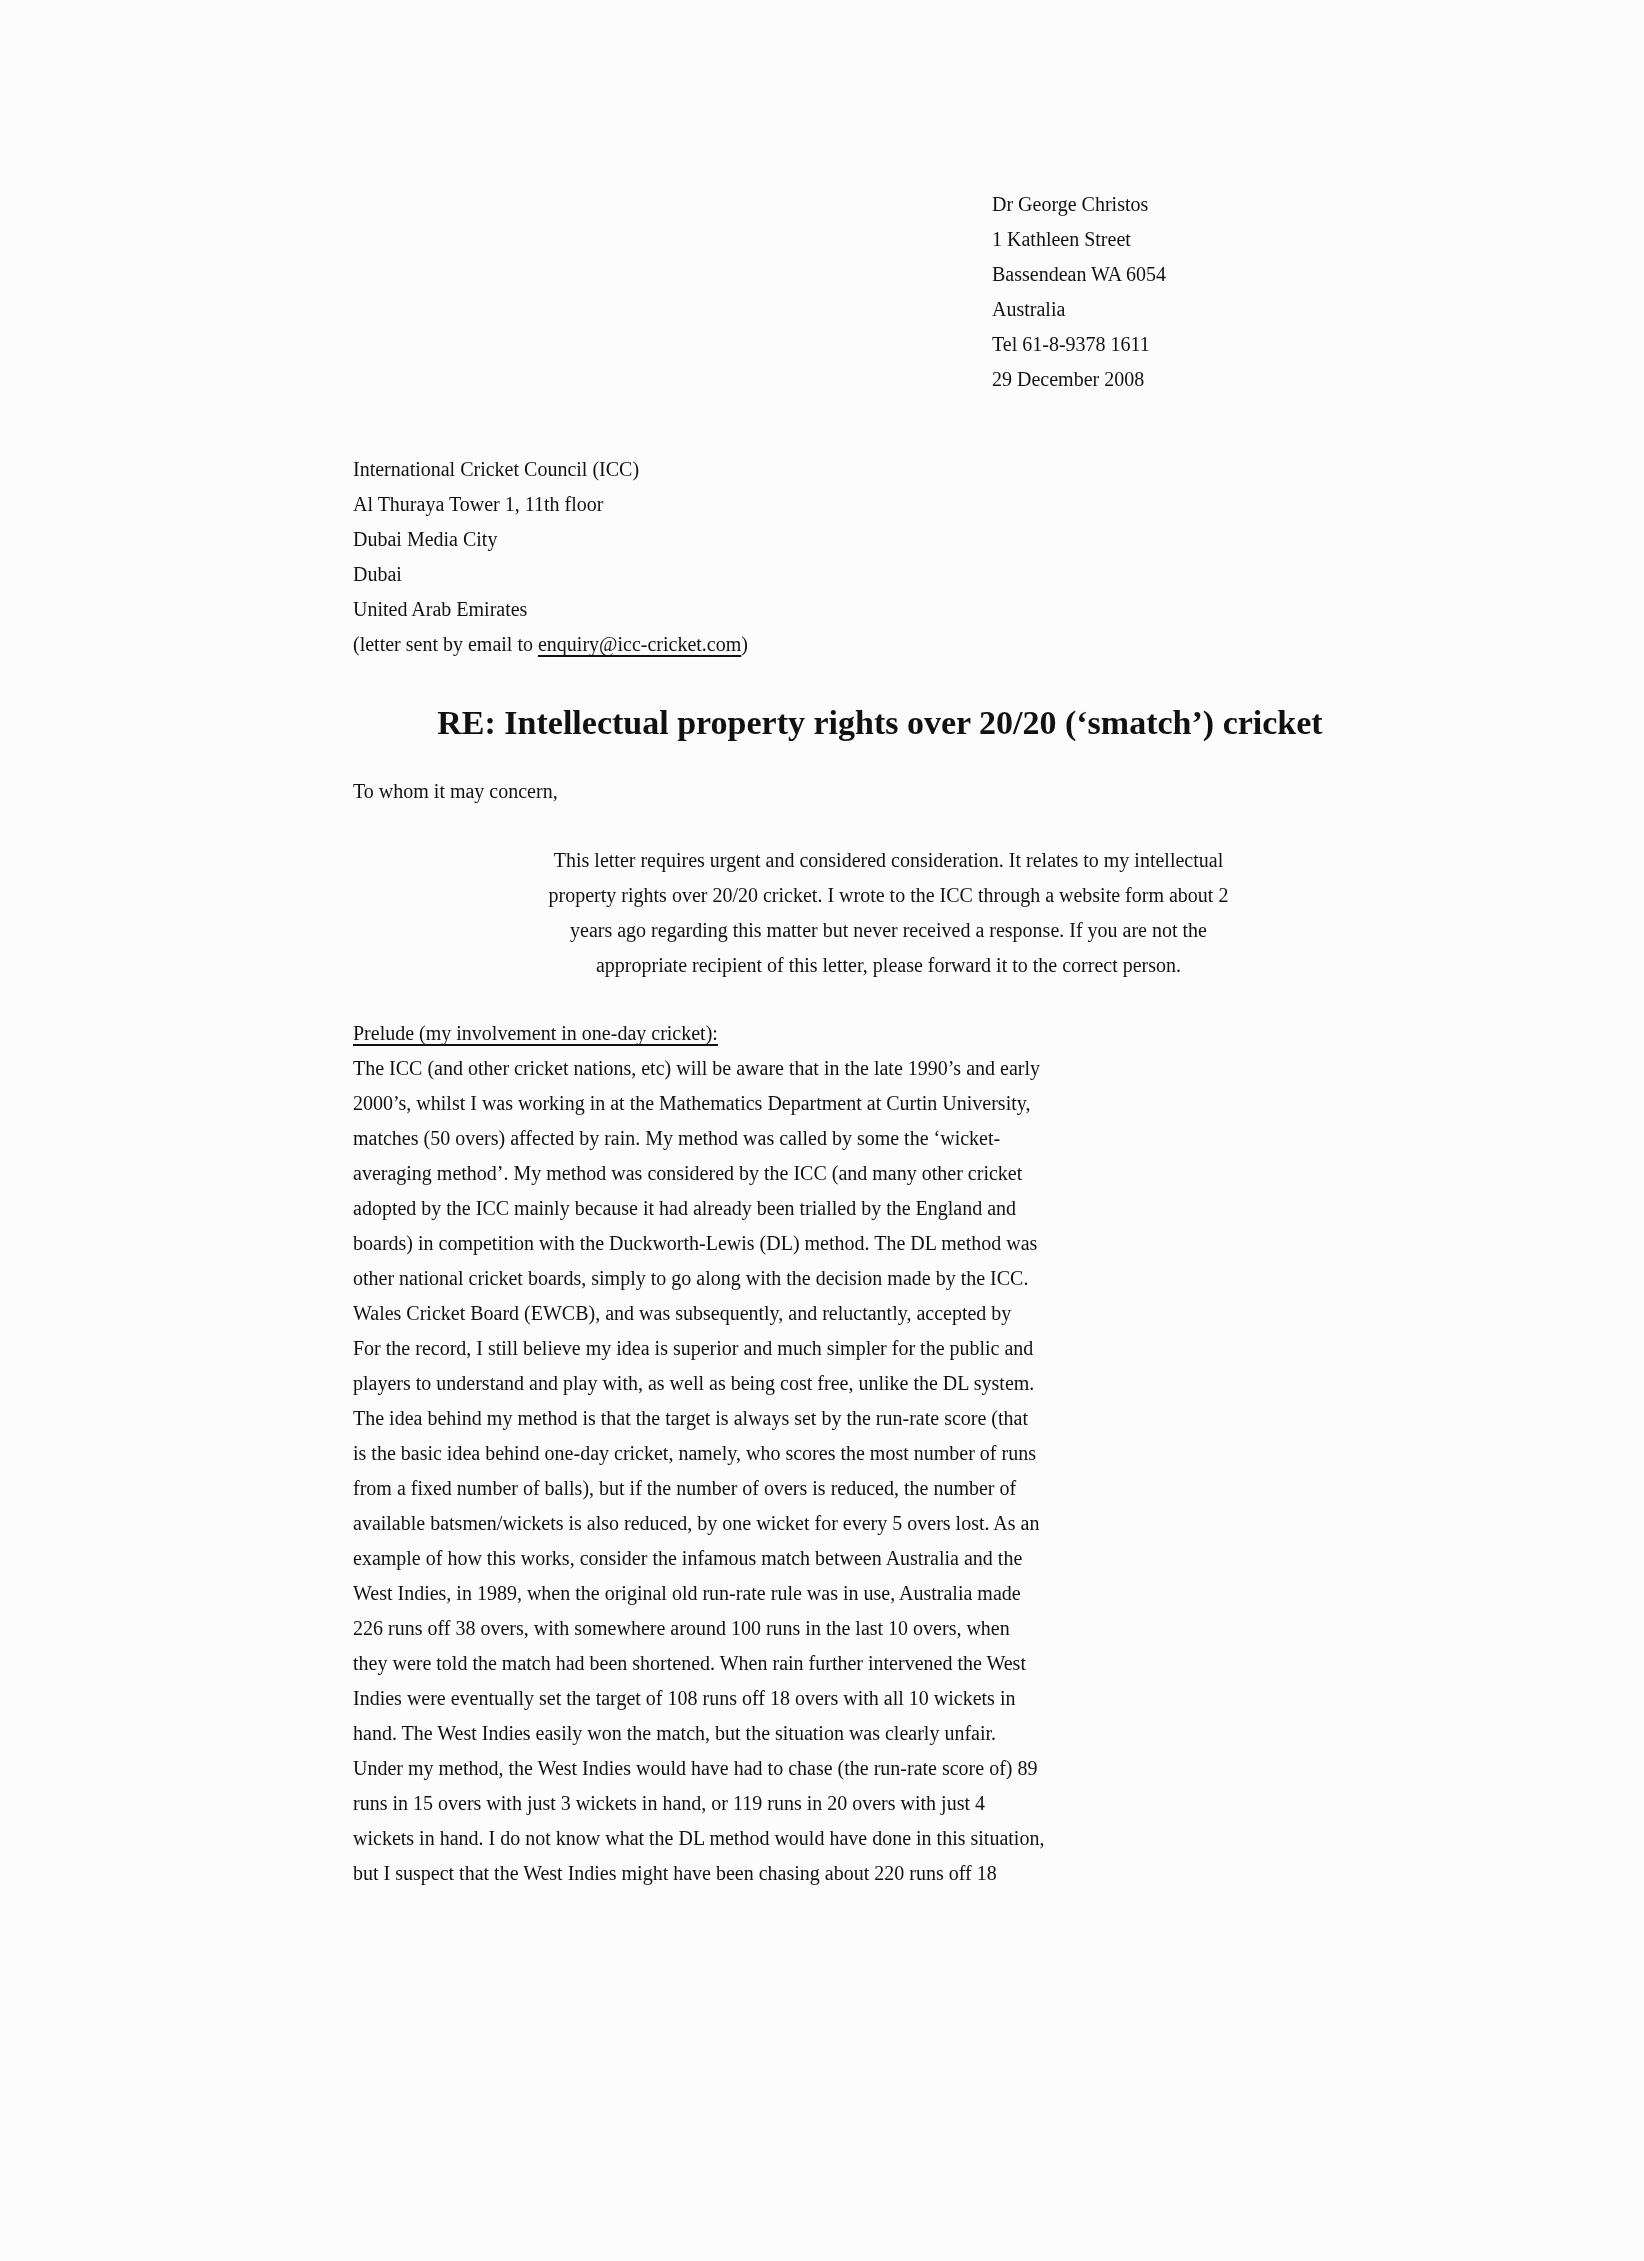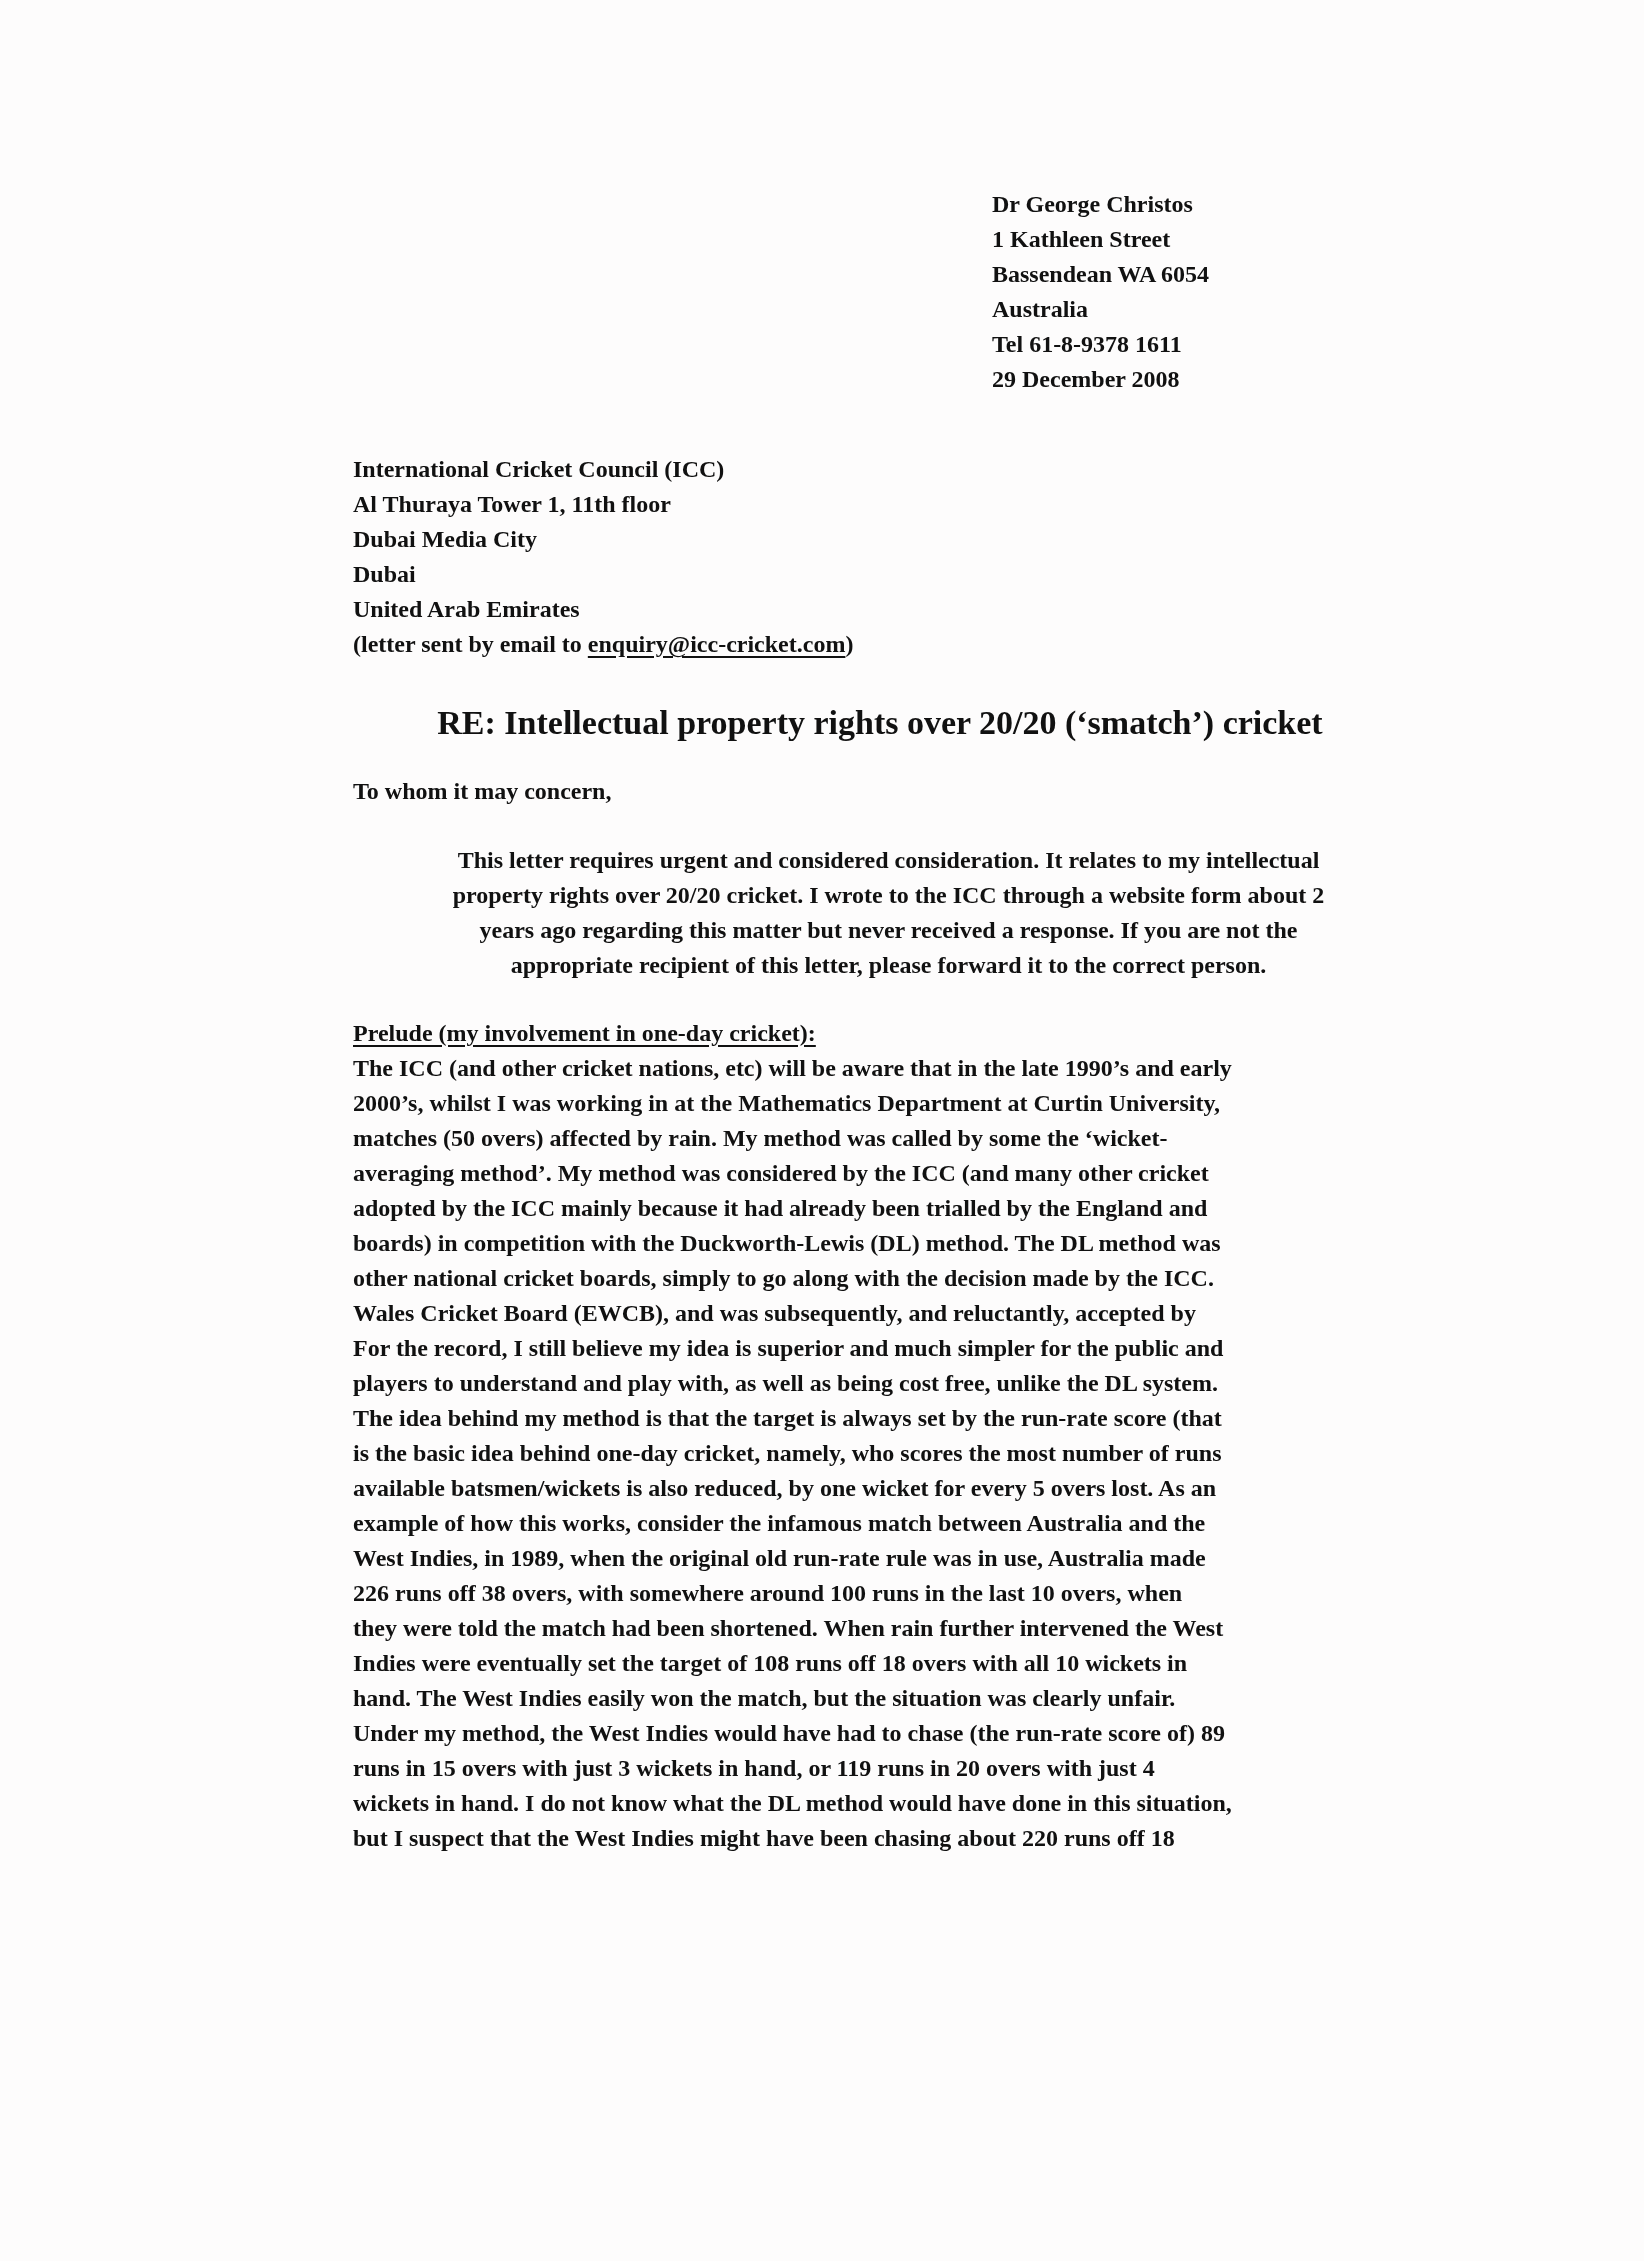--- a/index.html
+++ b/index.html
@@ -6,24 +6,23 @@
   body {
     width: 1644px; height: 2261px;
     background: #fdfcfc;
     position: relative;
     overflow: hidden;
     font-family: "Liberation Serif", "DejaVu Serif", serif;
     color: #111;
   }
   .block { position: absolute; }
   .line {
-    font-size: 24px;
+    font-size: 20px;
     line-height: 35px;
     white-space: nowrap;
-    font-weight: bold;
   }
   #sender { left: 992px; top: 187px; }
   #recipient { left: 353px; top: 452px; }
   #subject {
     left: 0; width: 1644px; top: 706px;
     text-align: center;
     font-weight: bold;
     font-size: 34px;
     line-height: 34px;
   }
@@ -75,20 +74,21 @@
   <div class="line">matches (50 overs) affected by rain. My method was called by some the ‘wicket-</div>
   <div class="line">averaging method’. My method was considered by the ICC (and many other cricket</div>
   <div class="line">adopted by the ICC mainly because it had already been trialled by the England and</div>
   <div class="line">boards) in competition with the Duckworth-Lewis (DL) method. The DL method was</div>
   <div class="line">other national cricket boards, simply to go along with the decision made by the ICC.</div>
   <div class="line">Wales Cricket Board (EWCB), and was subsequently, and reluctantly, accepted by</div>
   <div class="line">For the record, I still believe my idea is superior and much simpler for the public and</div>
   <div class="line">players to understand and play with, as well as being cost free, unlike the DL system.</div>
   <div class="line">The idea behind my method is that the target is always set by the run-rate score (that</div>
   <div class="line">is the basic idea behind one-day cricket, namely, who scores the most number of runs</div>
+  <div class="line">from a fixed number of balls), but if the number of overs is reduced, the number of</div>
   <div class="line">available batsmen/wickets is also reduced, by one wicket for every 5 overs lost. As an</div>
   <div class="line">example of how this works, consider the infamous match between Australia and the</div>
   <div class="line">West Indies, in 1989, when the original old run-rate rule was in use, Australia made</div>
   <div class="line">226 runs off 38 overs, with somewhere around 100 runs in the last 10 overs, when</div>
   <div class="line">they were told the match had been shortened. When rain further intervened the West</div>
   <div class="line">Indies were eventually set the target of 108 runs off 18 overs with all 10 wickets in</div>
   <div class="line">hand. The West Indies easily won the match, but the situation was clearly unfair.</div>
   <div class="line">Under my method, the West Indies would have had to chase (the run-rate score of) 89</div>
   <div class="line">runs in 15 overs with just 3 wickets in hand, or 119 runs in 20 overs with just 4</div>
   <div class="line">wickets in hand. I do not know what the DL method would have done in this situation,</div>

